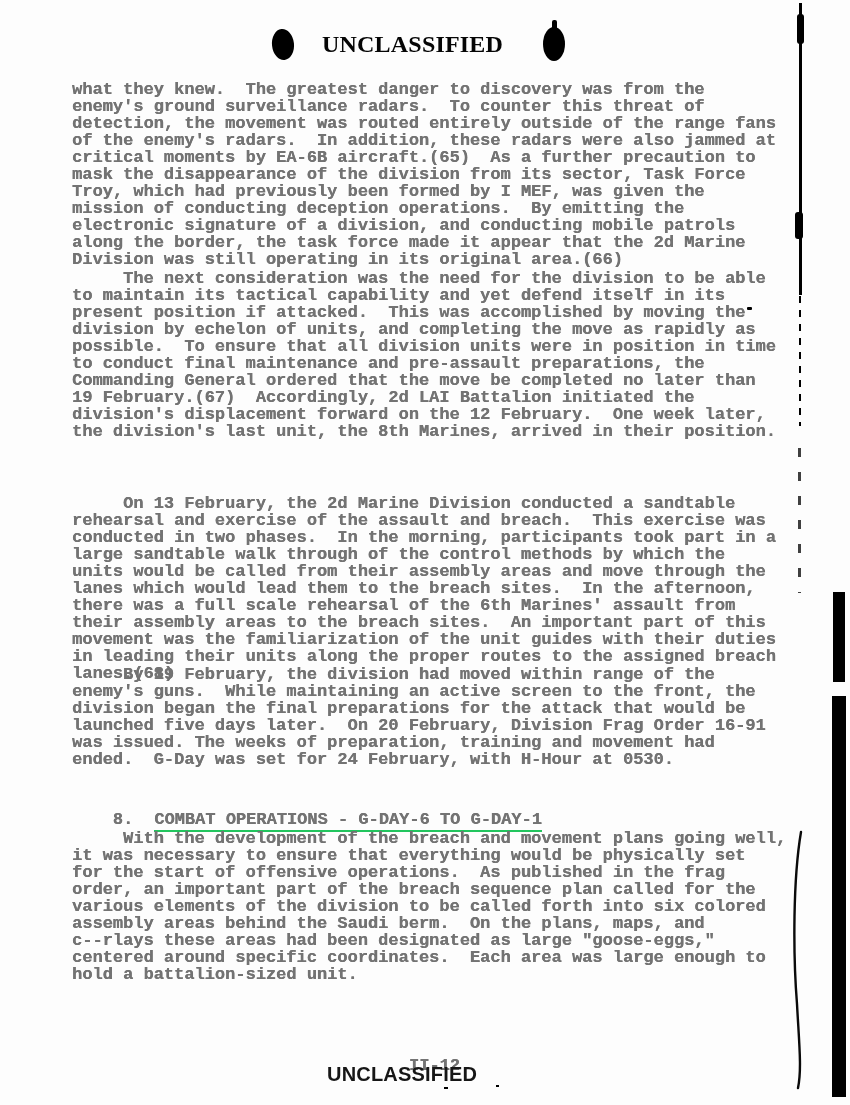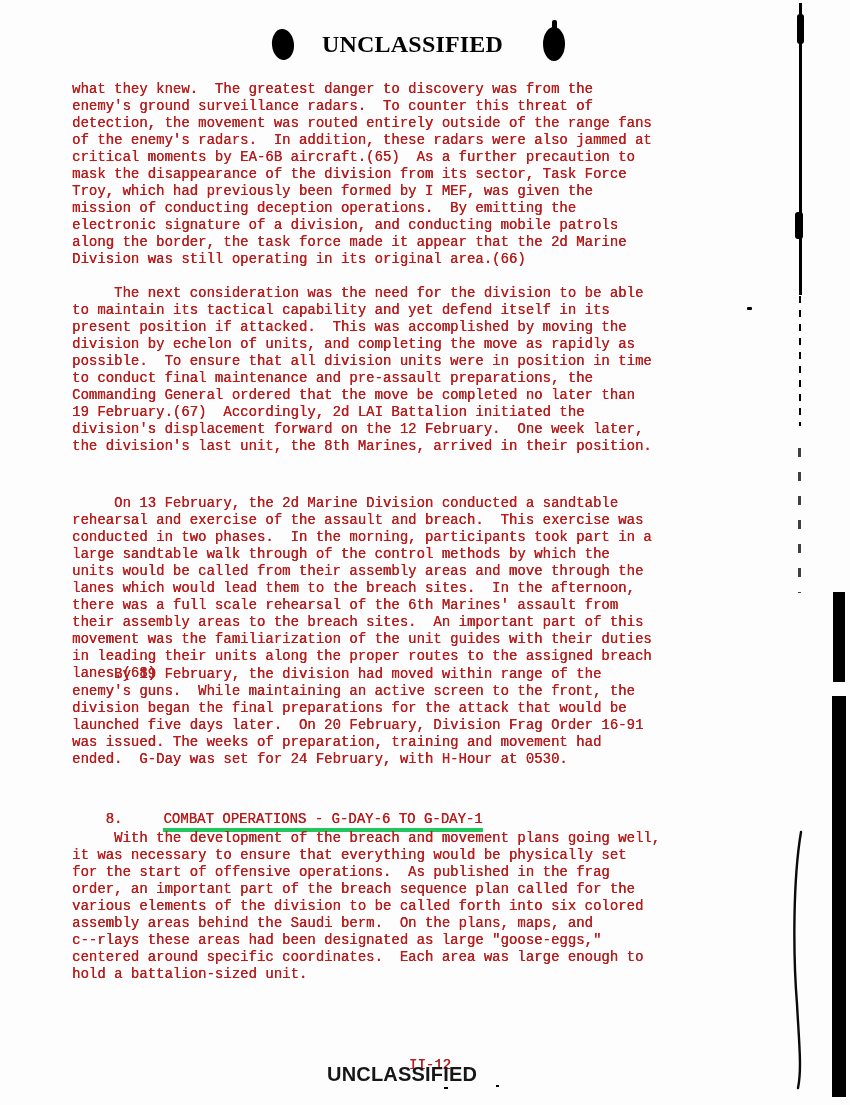--- a/index.html
+++ b/index.html
@@ -2,36 +2,36 @@
 <html><head>
 <meta charset="utf-8">
 <style>
   html,body{margin:0;padding:0;background:#ffffff;}
   .page{
     position:relative;width:850px;height:1105px;background:#fdfdfd;overflow:hidden;
   }
   .mono{
     position:absolute;left:72px;margin:0;
     font-family:"Liberation Mono","DejaVu Sans Mono",monospace;
-    font-weight:400;font-size:14px;line-height:17px;letter-spacing:0;
-    color:#b91c1c;white-space:pre;
+    font-weight:700;font-size:17px;line-height:17px;letter-spacing:0;
+    color:#737373;white-space:pre;
     text-shadow:0.3px 0 0 currentColor;
   }
   .header-title{
     position:absolute;left:322px;top:31px;margin:0;
     font-family:"Liberation Serif","DejaVu Serif",serif;
     font-weight:700;font-size:24px;line-height:26px;letter-spacing:0.2px;color:#050505;
   }
   .footer-class{
     position:absolute;left:327px;top:1063px;margin:0;
     font-family:"Liberation Sans","DejaVu Sans",sans-serif;
     font-weight:700;font-size:20px;line-height:22px;letter-spacing:0.2px;color:#161616;
   }
   .sec-num{margin-right:21px;}
-  .underlined{border-bottom:4px solid #22c55e;padding-bottom:1px;margin-left:20px;}
+  .underlined{border-bottom:2px solid #22c55e;padding-bottom:1px;}
   .oval{position:absolute;background:#000;border-radius:50%;}
   .stem{position:absolute;background:#000;border-radius:2px;}
   .artifact{position:absolute;background:#000;}
   .dash1{
     position:absolute;width:2px;
     background:repeating-linear-gradient(to bottom,#000 0 7px,transparent 7px 14px);
   }
   .dash2{
     position:absolute;width:3px;
     background:repeating-linear-gradient(to bottom,#111 0 9px,transparent 9px 24px);
@@ -55,21 +55,21 @@
 enemy's ground surveillance radars.  To counter this threat of
 detection, the movement was routed entirely outside of the range fans
 of the enemy's radars.  In addition, these radars were also jammed at
 critical moments by EA-6B aircraft.(65)  As a further precaution to
 mask the disappearance of the division from its sector, Task Force
 Troy, which had previously been formed by I MEF, was given the
 mission of conducting deception operations.  By emitting the
 electronic signature of a division, and conducting mobile patrols
 along the border, the task force made it appear that the 2d Marine
 Division was still operating in its original area.(66)</pre>
-  <pre class="mono" style="top:285px;">     The next consideration was the need for the division to be able
+  <pre class="mono" style="top:270px;">     The next consideration was the need for the division to be able
 to maintain its tactical capability and yet defend itself in its
 present position if attacked.  This was accomplished by moving the
 division by echelon of units, and completing the move as rapidly as
 possible.  To ensure that all division units were in position in time
 to conduct final maintenance and pre-assault preparations, the
 Commanding General ordered that the move be completed no later than
 19 February.(67)  Accordingly, 2d LAI Battalion initiated the
 division's displacement forward on the 12 February.  One week later,
 the division's last unit, the 8th Marines, arrived in their position.</pre>
   <pre class="mono" style="top:495px;">     On 13 February, the 2d Marine Division conducted a sandtable

